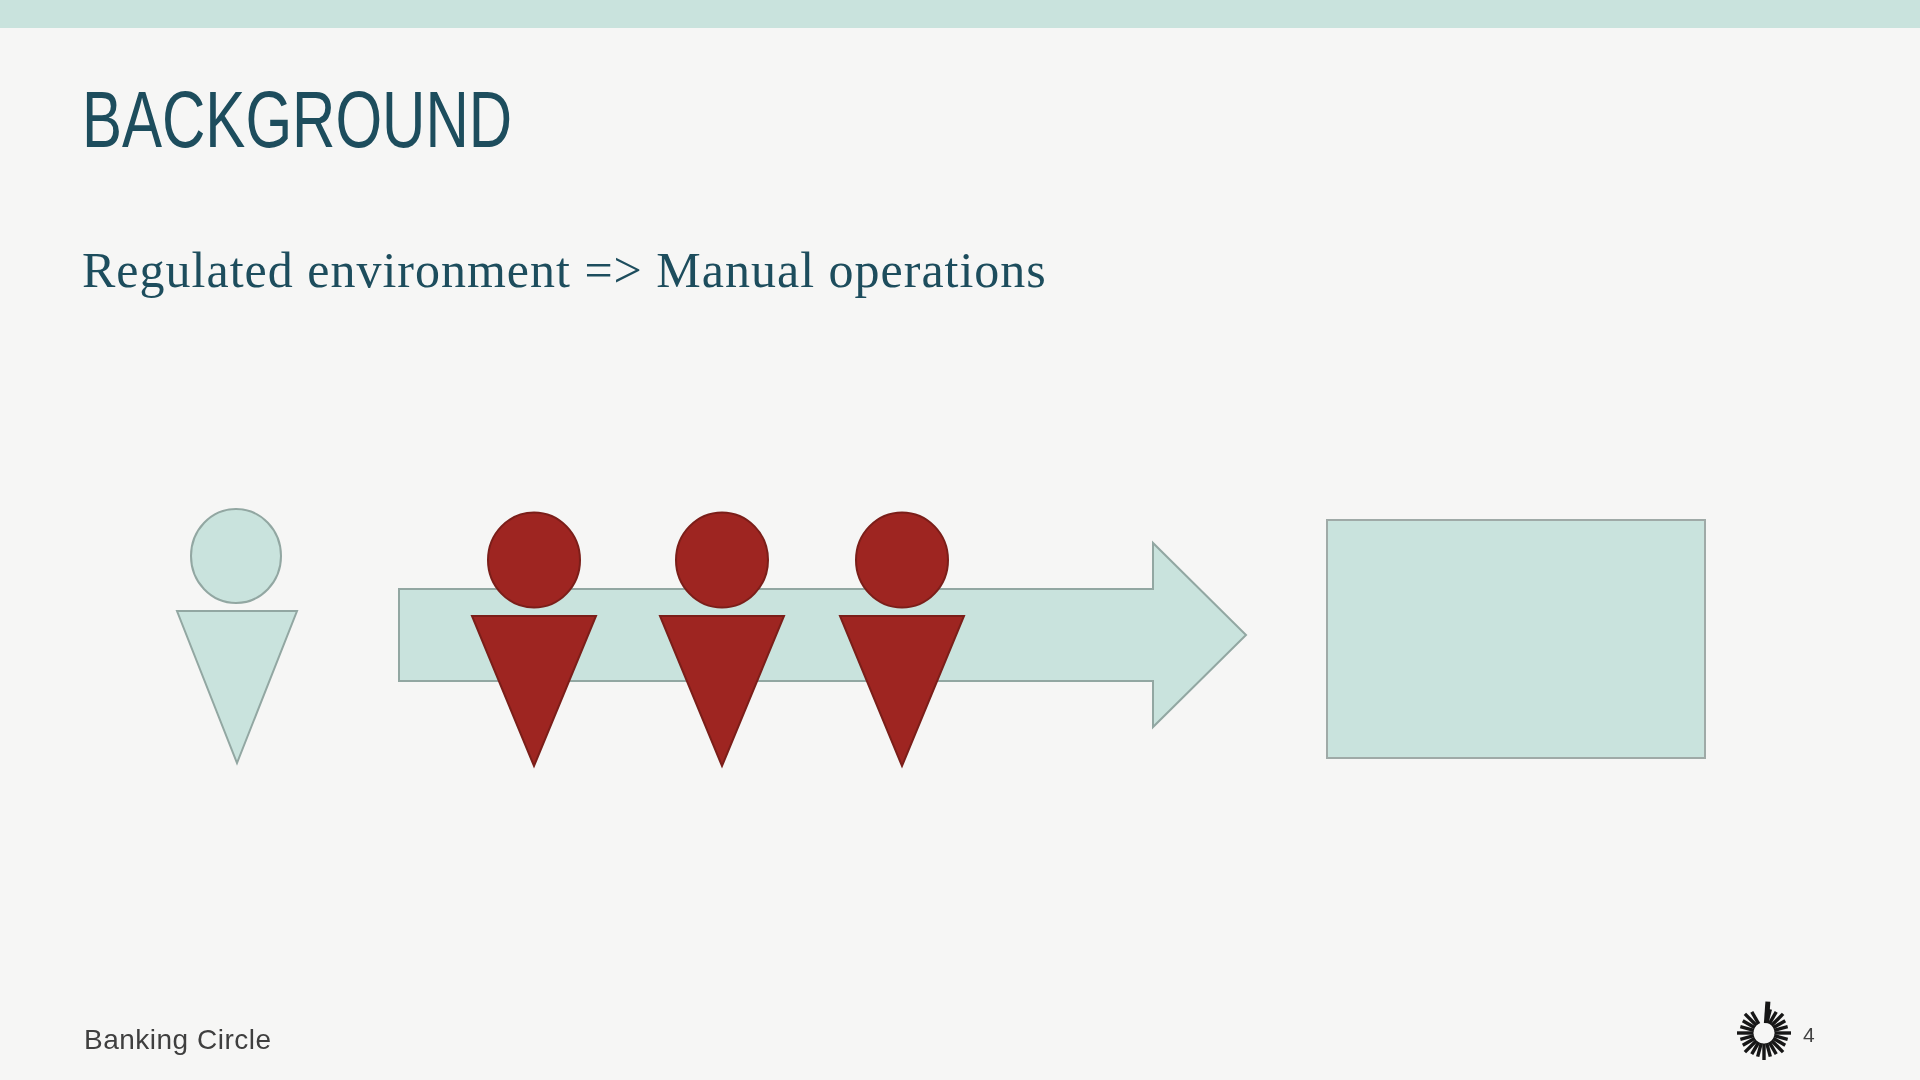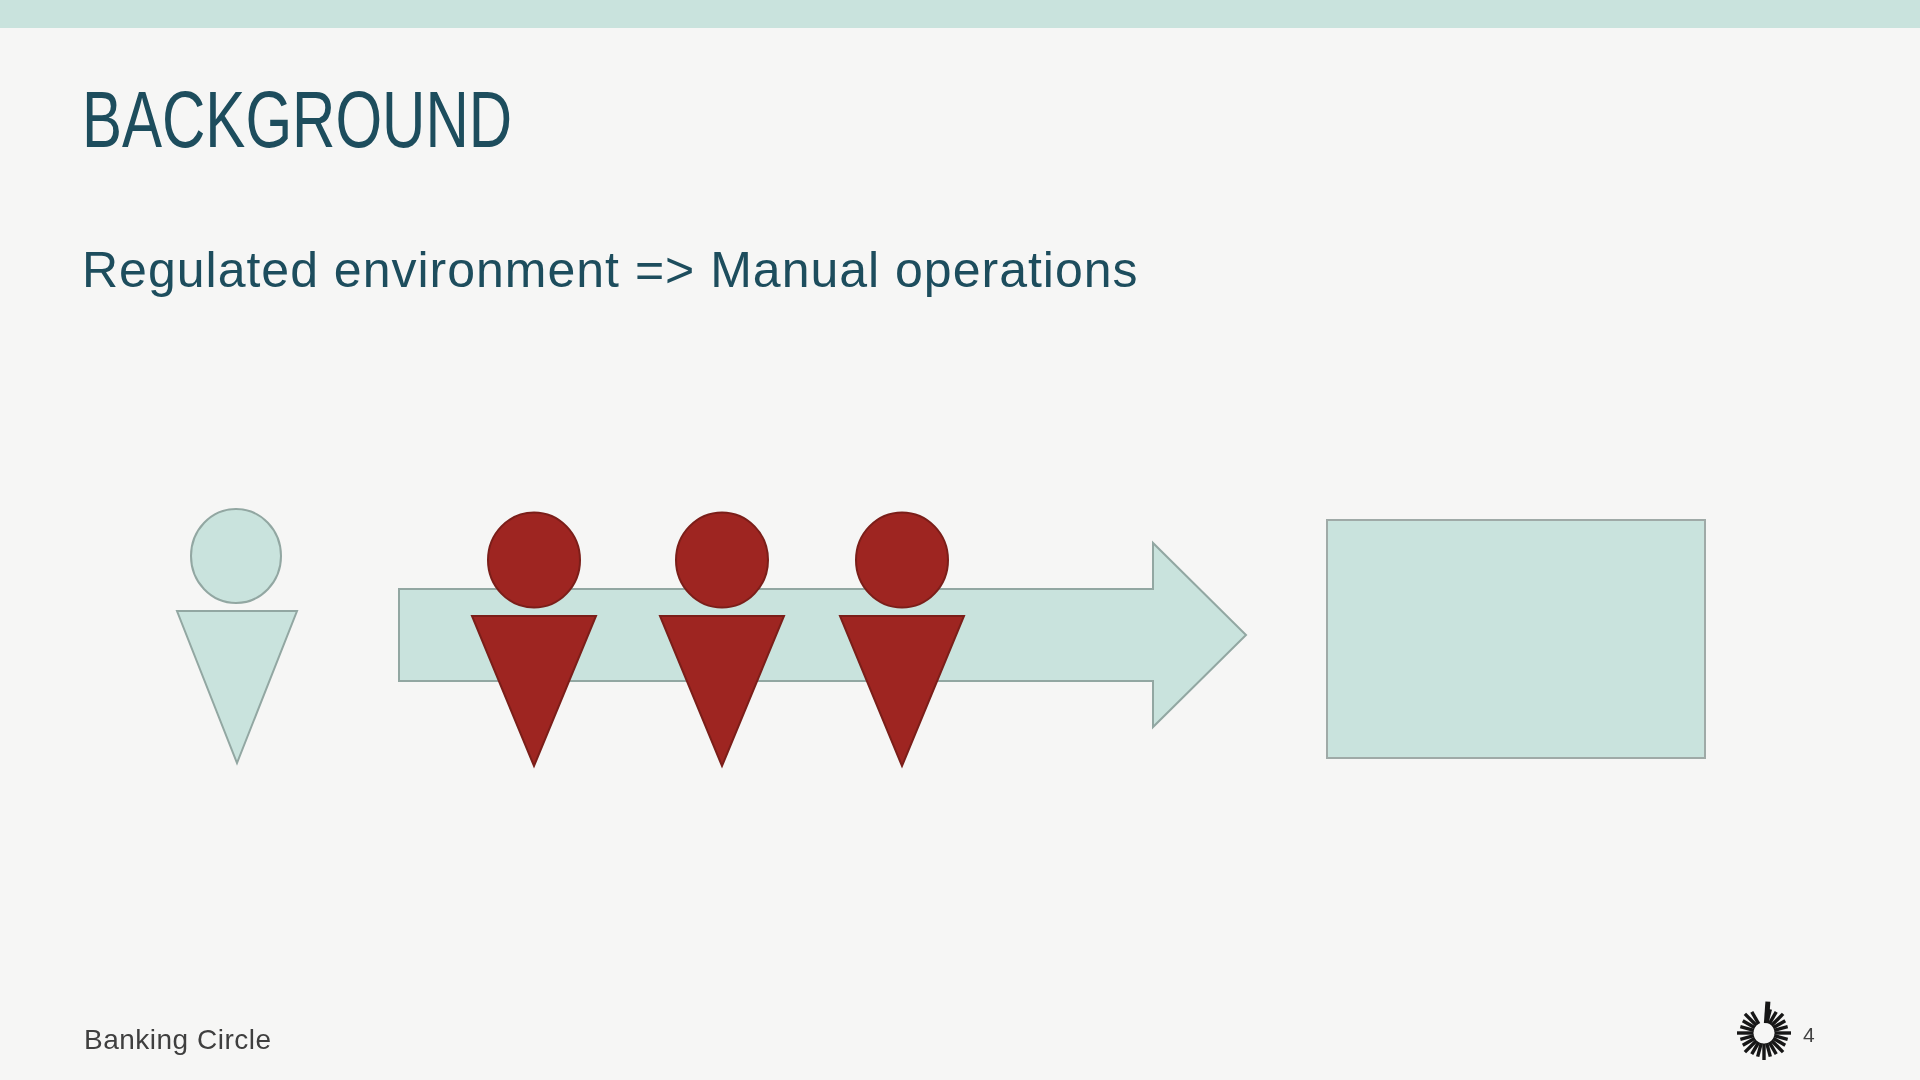--- a/index.html
+++ b/index.html
@@ -35,20 +35,21 @@
 
   .subtitle {
     position: absolute;
     left: 82px; top: 245px;
     font-size: 50px;
     line-height: 1;
     letter-spacing: 1px;
     font-weight: 400;
     color: #1d4d5d;
     white-space: nowrap;
+    font-family: Liberation Serif, serif;
   }
 
   .diagram {
     position: absolute;
     left: 0; top: 0;
     width: 1920px; height: 1080px;
   }
 
   .footer-company {
     position: absolute;

